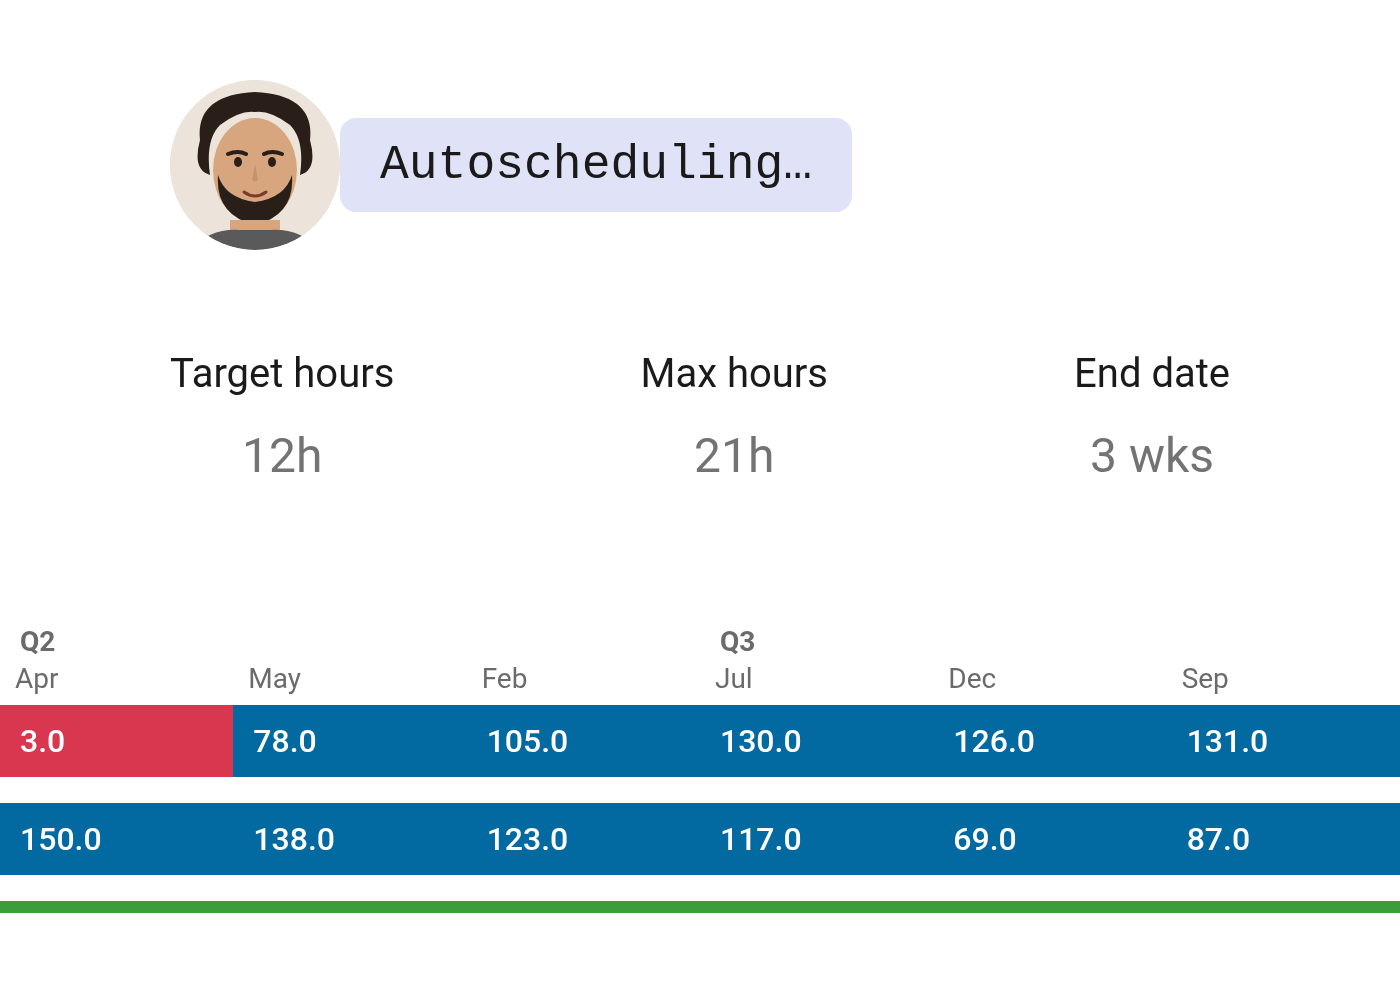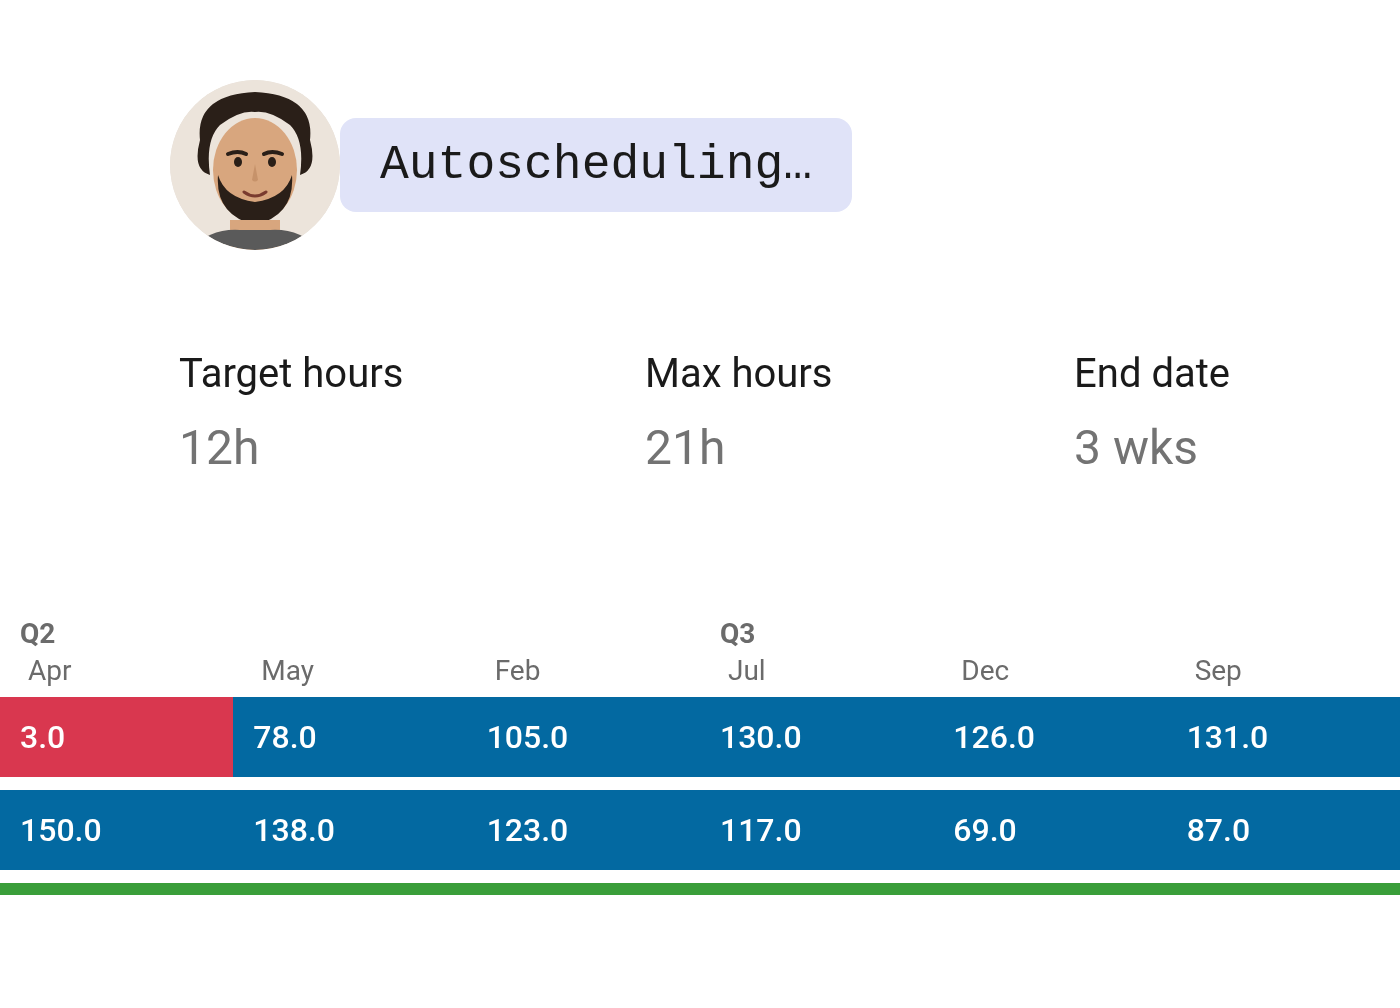--- a/index.html
+++ b/index.html
@@ -43,22 +43,22 @@
     }
     .stats-row {
       display: flex;
       justify-content: space-between;
       padding: 100px 170px 0 170px;
       gap: 40px;
     }
     .stat {
       display: flex;
       flex-direction: column;
-      gap: 22px;
-      margin-left: 9px;
+      align-items: center;
+      gap: 30px;
     }
     .stat-label {
       font-size: 40px;
       color: #1a1a1a;
       font-weight: 400;
     }
     .stat-value {
       font-size: 48px;
       color: #737373;
       font-weight: 400;
@@ -81,29 +81,29 @@
       font-weight: 700;
       color: #6b6b6b;
       padding-left: 20px;
       height: 34px;
       display: flex;
       align-items: flex-end;
     }
     .month-label {
       font-size: 28px;
       color: #6b6b6b;
-      padding-left: 28px;
+      padding-left: 15px;
       padding-top: 4px;
       padding-bottom: 10px;
     }
     .data-row {
       display: flex;
       width: 100%;
-      height: 80px;
-      margin-bottom: 13px;
+      height: 72px;
+      margin-bottom: 26px;
     }
     .data-cell {
       flex: 1;
       min-width: 0;
       display: flex;
       align-items: center;
       padding-left: 20px;
       font-size: 32px;
       font-weight: 500;
       color: #ffffff;

